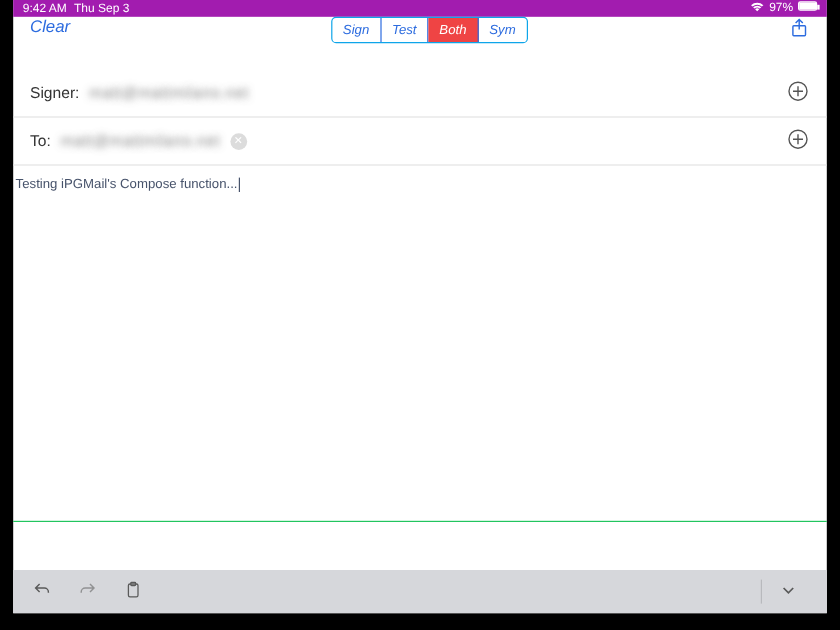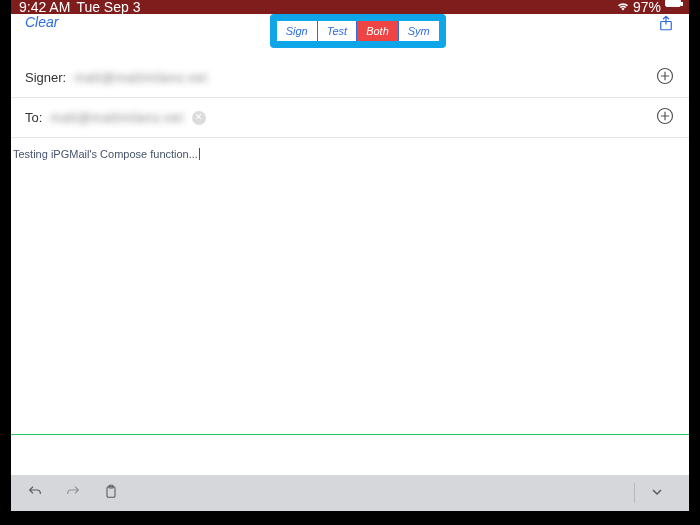--- a/index.html
+++ b/index.html
@@ -11,44 +11,44 @@
       color: #333;
       overflow: hidden;
     }
     .device {
       position: absolute;
       top: 0; left: 11px; right: 11px; height: 511px;
       background: #fff;
     }
     .statusbar {
       height: 14px;
-      background: #7f1d1d;
+      background: #a21caf;
       color: #fff;
-      font-size: 14px;
+      font-size: 10px;
       display: flex; align-items: center; justify-content: space-between;
       padding: 0 8px;
     }
     .statusbar .left { display:flex; gap:6px; align-items:center;}
     .statusbar .right { display:flex; gap:4px; align-items:flex-start;}
     .batt {
       width: 16px; height: 8px; border:1px solid #fff; border-radius:2px;
       position: relative;
     }
     .batt::after{ content:""; position:absolute; right:-3px; top:2px; width:2px; height:4px; background:#fff;}
     .batt-fill { background:#fff; height:100%; }
 
     .toolbar-top {
       height: 44px;
       display:flex; align-items:flex-start; justify-content:space-between;
       padding: 0 14px;
       font-style: italic;
     }
     .clear-btn { color:#2d6cdf; font-size:14px; cursor:pointer;}
     .seg {
-      display:flex; border:7px solid #0ea5e9; border-radius:4px;
+      display:flex; border:1px solid #0ea5e9; border-radius:4px;
       overflow:hidden; font-size:11px; color:#2d6cdf;
     }
     .seg div { padding: 4px 9px; border-right:1px solid #2d6cdf; cursor:pointer;}
     .seg div:last-child{ border-right:none;}
     .seg .active { background:#ef4444; color:#fff;}
     .share-icn svg { width:18px; height:18px; }
 
     .field-row {
       min-height: 40px;
       border-bottom: 1px solid #e3e3e3;
@@ -92,21 +92,21 @@
     .bb-right { display:flex; gap:14px; align-items:center; padding-right:8px;}
     .sep { width:1px; height:20px; background:#b8b9bd;}
   </style>
 </head>
 <body>
 
 <div class="device">
   <div class="statusbar">
     <div class="left">
       <span>9:42 AM</span>
-      <span>Tue Sep 3</span>
+      <span>Thu Sep 3</span>
     </div>
     <div class="right">
       <span>
         <svg viewBox="0 0 14 10">
             <rect x="0" y="6" width="2" height="4" fill="#fff"></rect>
             <rect x="3" y="4" width="2" height="6" fill="#fff"></rect>
             <rect x="6" y="2" width="2" height="8" fill="#fff"></rect>
             <rect x="9" y="0" width="2" height="10" fill="#fff"></rect>
           </svg>
       </span>

